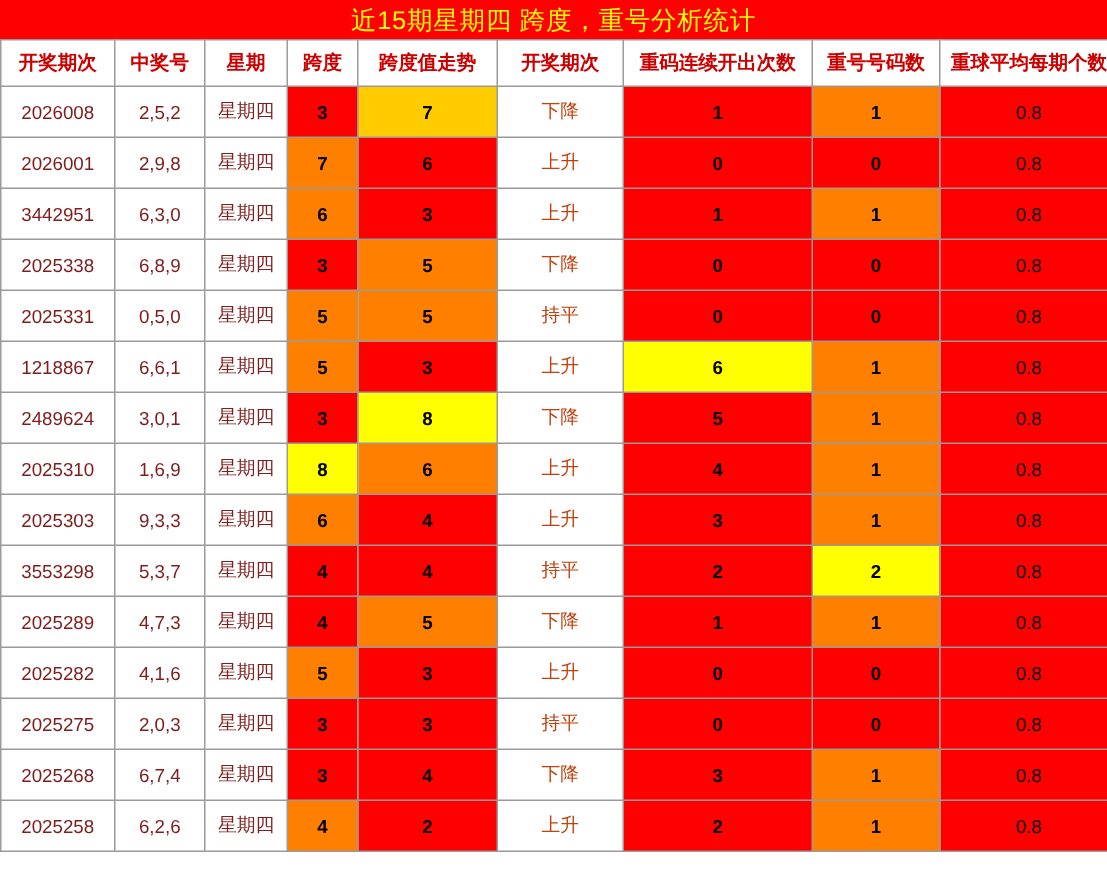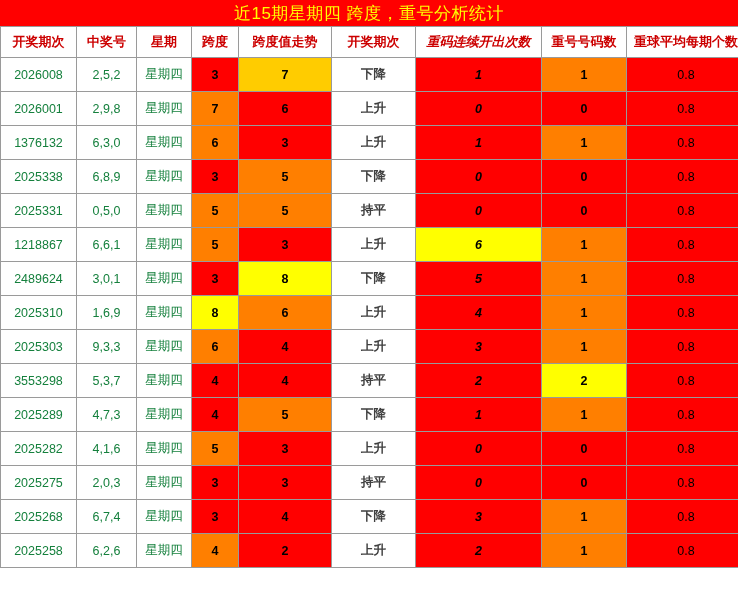--- a/index.html
+++ b/index.html
@@ -46,35 +46,35 @@
   }
   table.grid th {
     color: #cc0000;
     font-weight: bold;
     background: #ffffff;
     height: 30px;
     font-size: 13px;
   }
   td.idx, td.num, td.week {
     background: #ffffff;
-    color: #15803d;
+    color: #7f1d1d;
   }
   .c-red   { background: #ff0000; color: #000; font-weight: bold; }
   .c-orange{ background: #ff7f00; color: #000; font-weight: bold; }
   .c-yellow{ background: #ffff00; color: #000; font-weight: bold; }
   .c-gold  { background: #ffcc00; color: #000; font-weight: bold; }
-  .trend { background: #ffffff; color: #404040; font-weight: bold; }
+  .trend { background: #ffffff; color: #c2410c; }
   .avg { background: #ff0000; color: #000; }
   .colw1 { width: 75px; }
   .colw2 { width: 59px; }
   .colw3 { width: 54px; }
   .colw4 { width: 46px; margin-top: 12px; }
   .colw5 { width: 92px; }
   .colw6 { width: 83px; }
-  .colw7 { width: 125px; font-style: italic; }
+  .colw7 { width: 125px; }
   .colw8 { width: 84px; }
   .colw9 { width: 118px; }
 </style>
 </head>
 <body>
 
 <div class="page">
 
   <div class="title-bar">近15期星期四 跨度，重号分析统计</div>
 
@@ -109,21 +109,21 @@
           <td class="num colw2">2,9,8</td>
           <td class="week colw3">星期四</td>
           <td class="c-orange colw4">7</td>
           <td class="c-red colw5">6</td>
           <td class="trend colw6">上升</td>
           <td class="c-red colw7">0</td>
           <td class="c-red colw8">0</td>
           <td class="avg colw9">0.8</td>
         </tr>
         <tr>
-          <td class="idx colw1">1376132</td>
+          <td class="idx colw1">3442951</td>
           <td class="num colw2">6,3,0</td>
           <td class="week colw3">星期四</td>
           <td class="c-orange colw4">6</td>
           <td class="c-red colw5">3</td>
           <td class="trend colw6">上升</td>
           <td class="c-red colw7">1</td>
           <td class="c-orange colw8">1</td>
           <td class="avg colw9">0.8</td>
         </tr>
         <tr>

